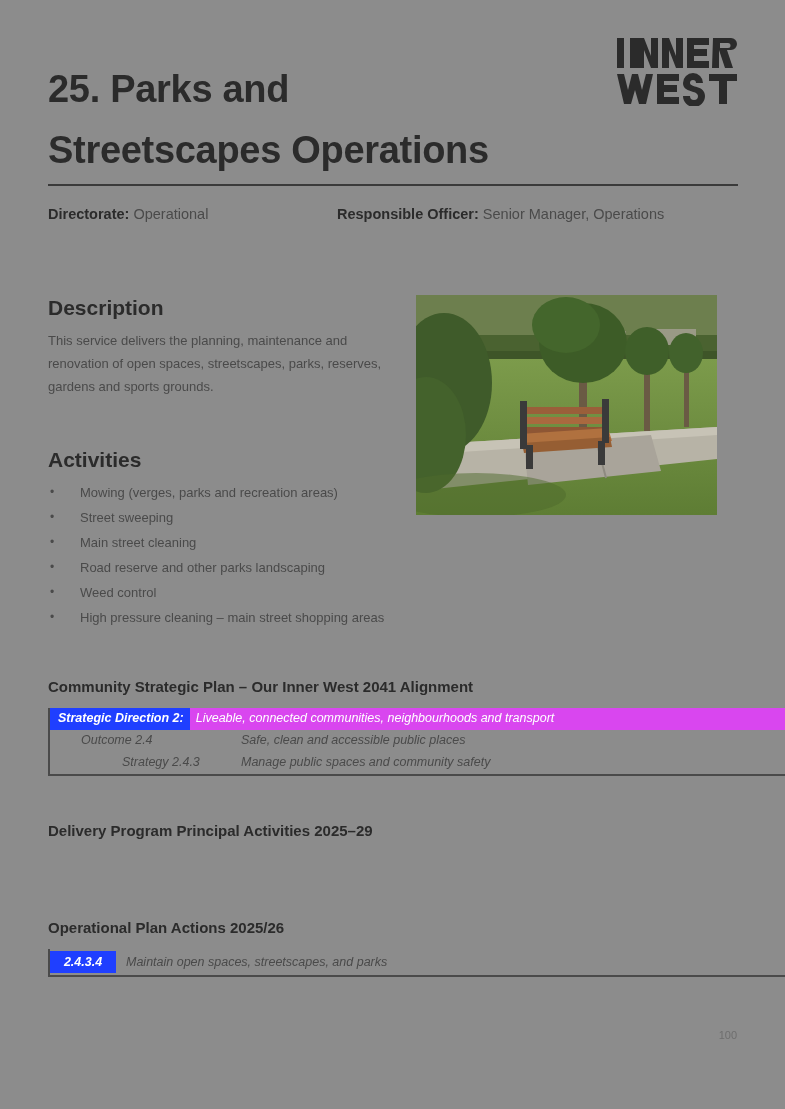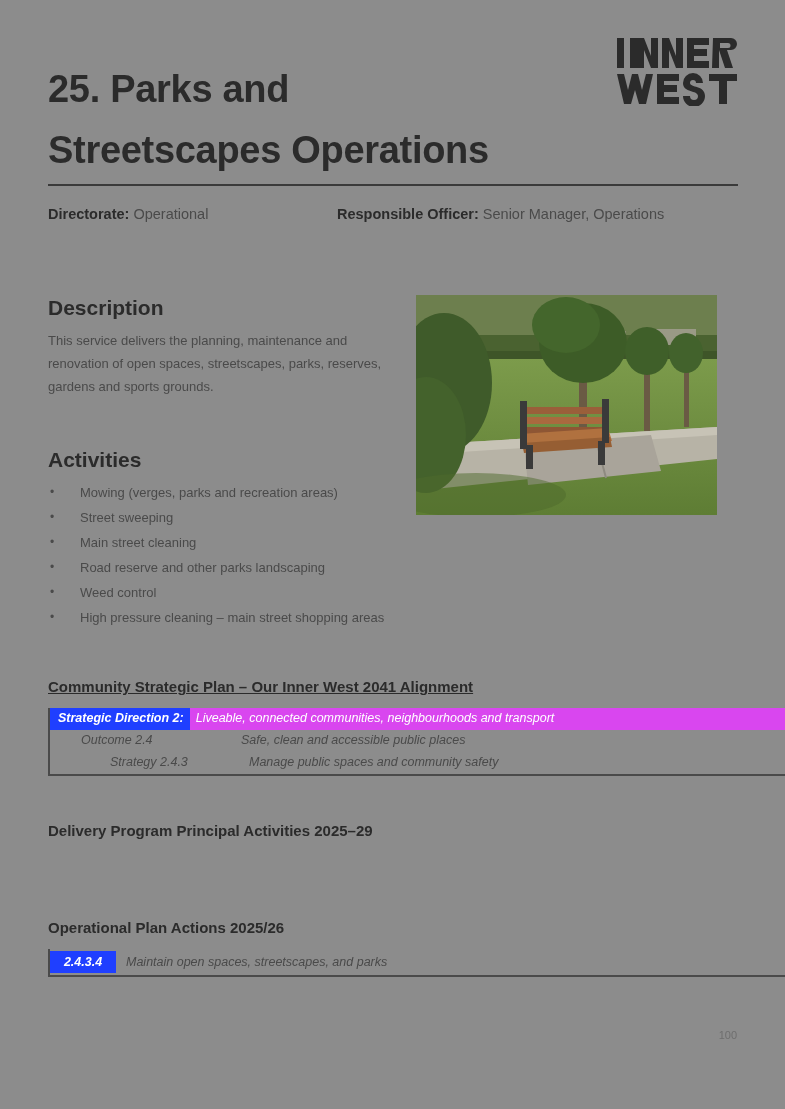--- a/index.html
+++ b/index.html
@@ -150,21 +150,21 @@
   }
 
   
   .sec-head {
     position: absolute;
     left: 48px;
     font-size: 15px;
     font-weight: bold;
     color: #2b2b2b;
   }
-  .csp-head { top: 678px; text-decoration: underline; }
+  .csp-head { top: 678px; }
   .dpp-head { top: 822px; }
   .opa-head { top: 919px; }
 
   .tbl {
     position: absolute;
     left: 48px;
     width: 776px;
     border-left: 2px solid #4a4a4a;
     border-right: 2px solid #7dd3fc;
     border-bottom: 2px solid #4a4a4a;
@@ -204,23 +204,22 @@
     background: transparent;
     color: #4a4a4a;
     font-weight: normal;
     padding-left: 31px;
   }
   .row.plain .lbl {
     width: 160px;
     white-space: nowrap;
   }
   .row.indent .lbl {
-    padding-left: 52px;
+    padding-left: 72px;
     width: 160px;
-    margin-left: 8px;
   }
 
   .code-row {
     display: flex;
     align-items: center;
     min-height: 26px;
     font-size: 12.5px;
   }
   .code-row .code {
     background: #1f3fff;

